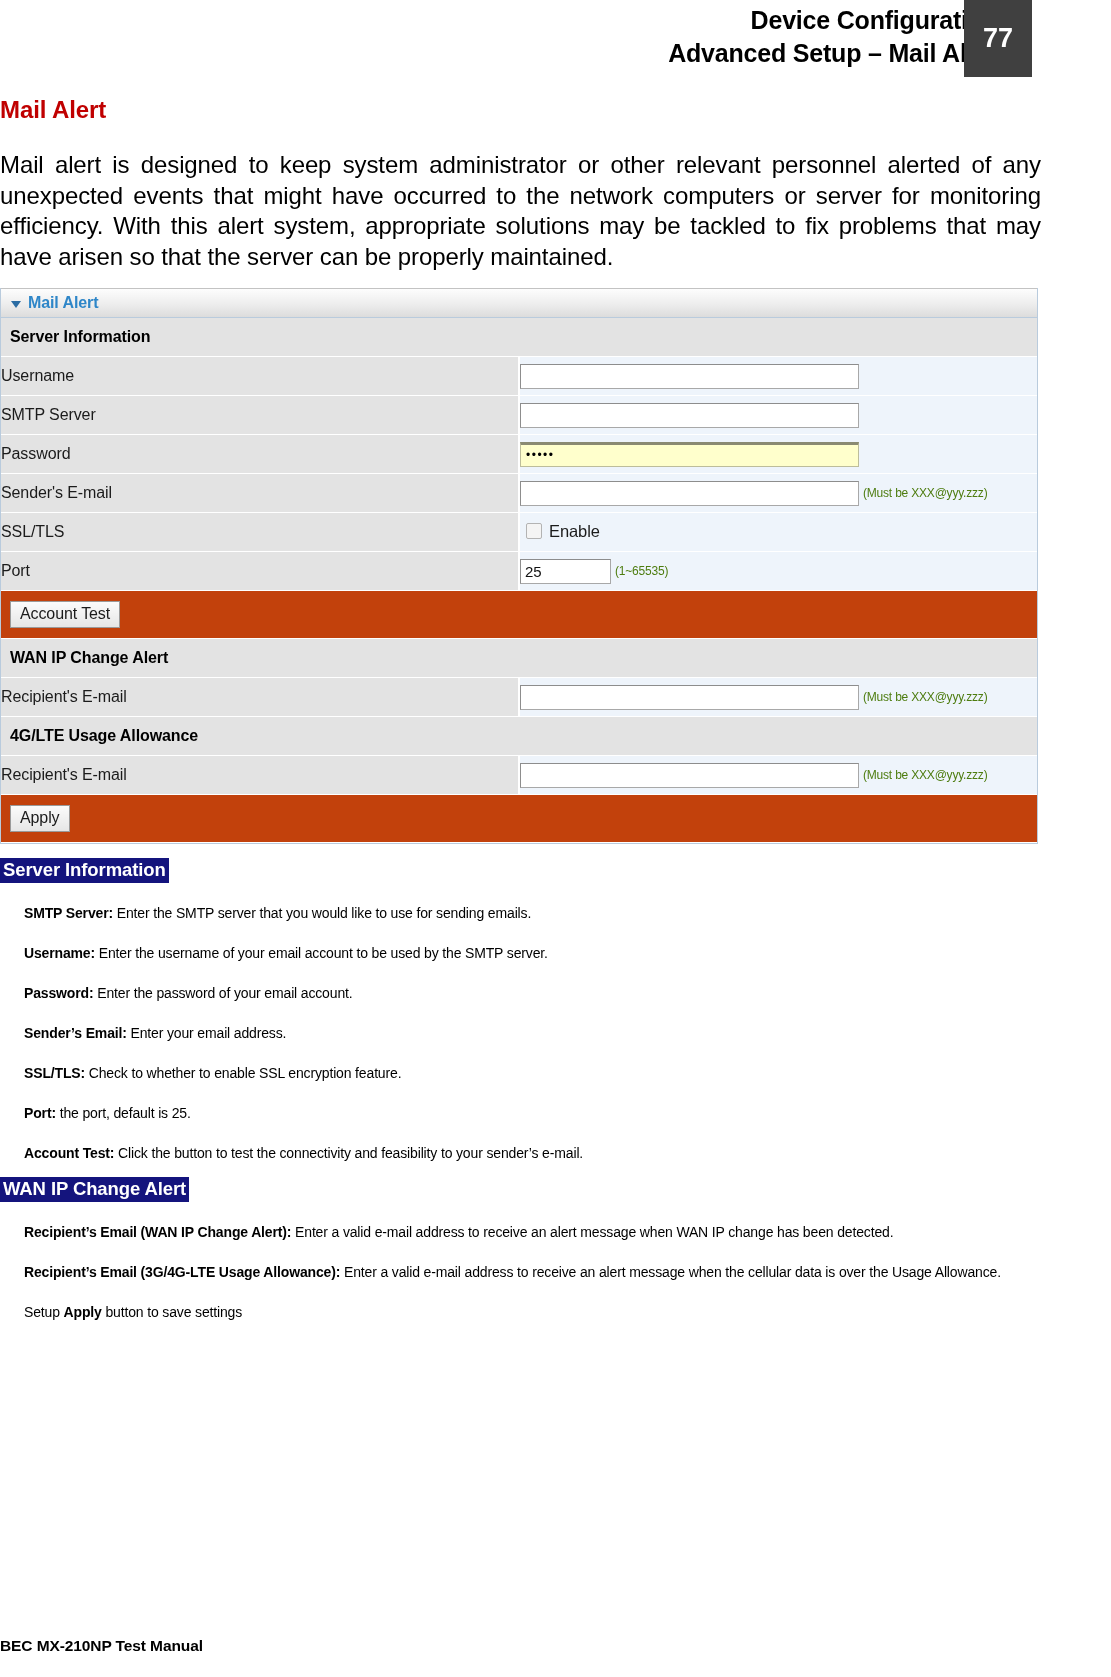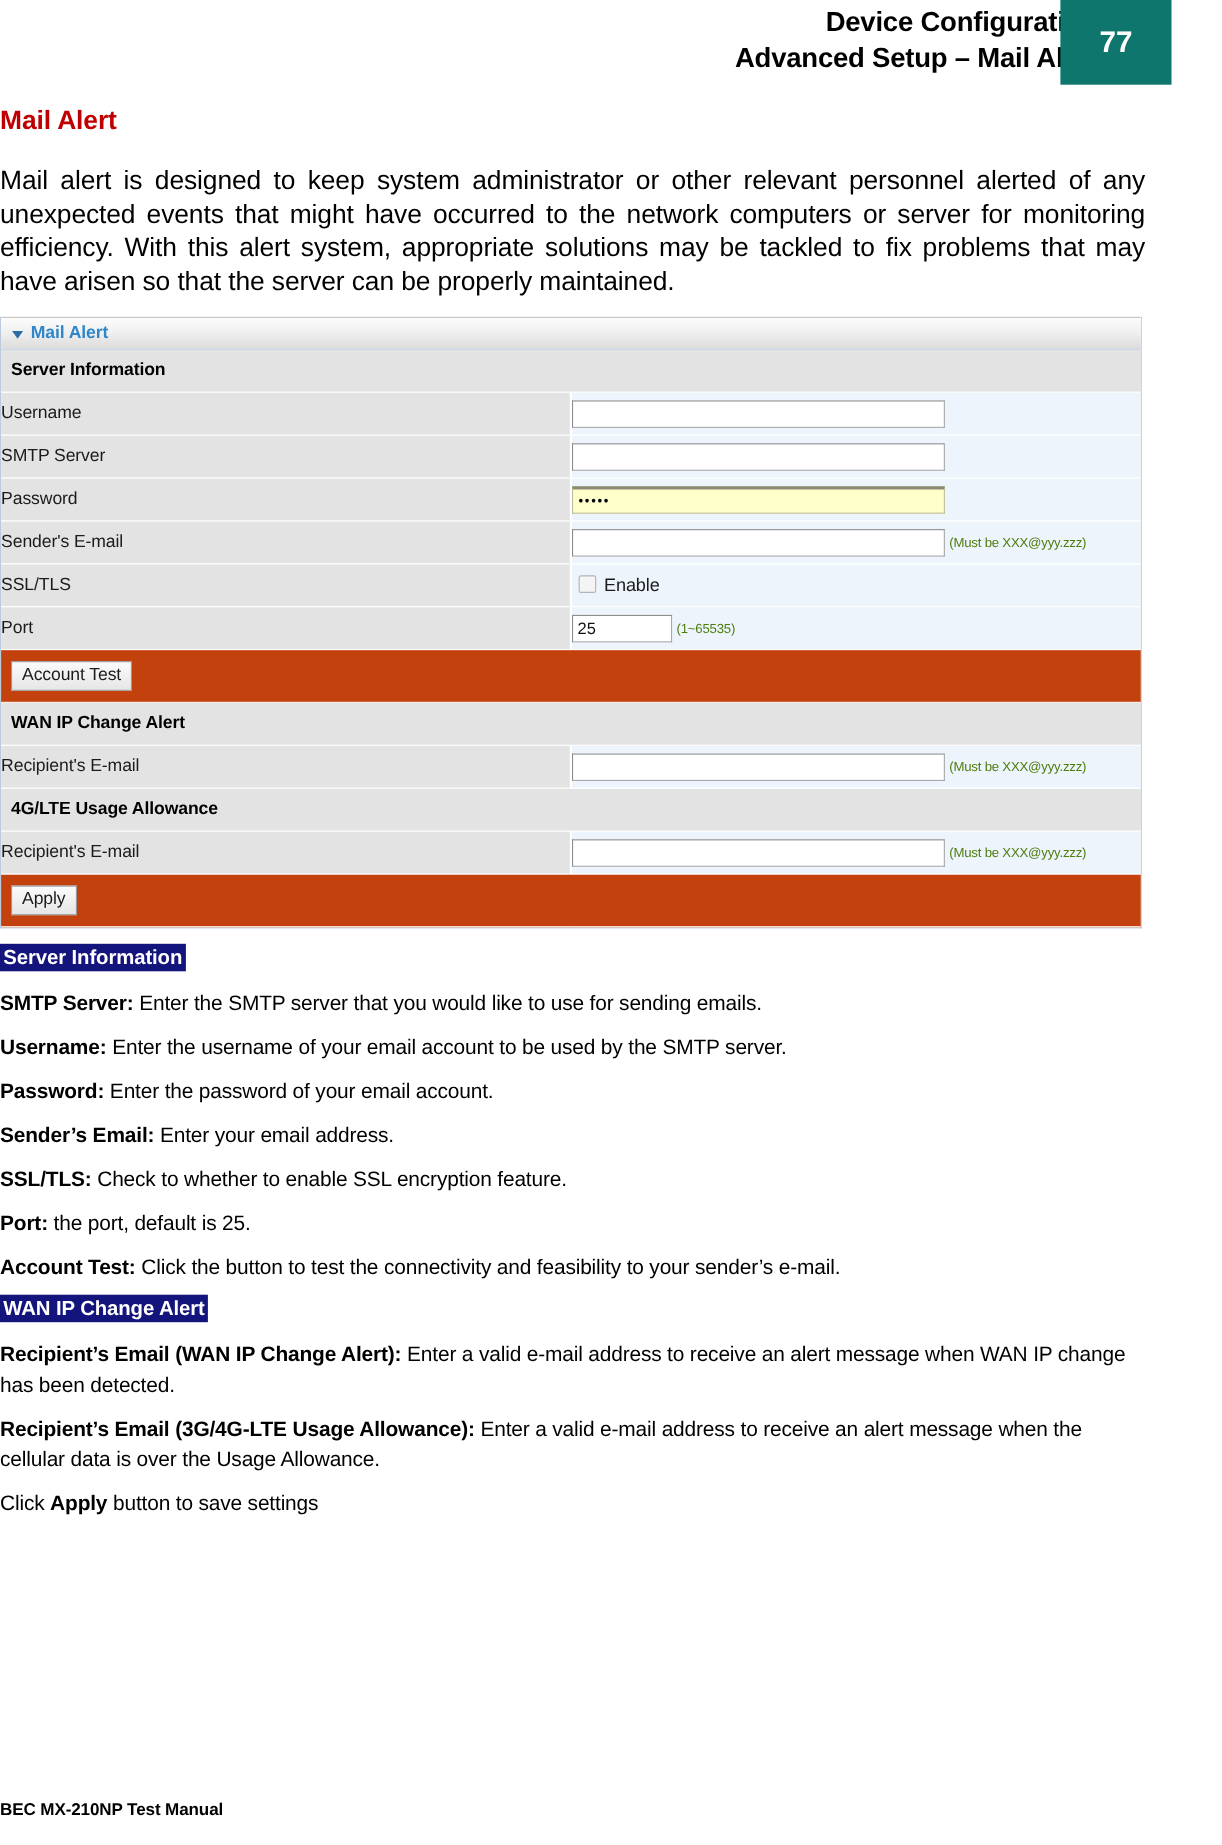--- a/index.html
+++ b/index.html
@@ -32,23 +32,23 @@
     font-weight: bold;
     line-height: 33px;
     letter-spacing: -0.2px;
     color: #000;
     white-space: nowrap;
   }
   .page-badge {
     position: absolute;
     left: 964px;
     top: 0px;
-    width: 101px;
+    width: 68px;
     height: 77px;
-    background: #0f766e;
+    background: #404040;
     color: #ffffff;
     font-size: 27px;
     font-weight: bold;
     display: flex;
     align-items: center;
     justify-content: center;
   }
 
   
   .content {
@@ -213,23 +213,24 @@
     background: #14147d;
     color: #ffffff;
     font-size: 18.5px;
     font-weight: bold;
     padding: 1px 3px 2px 3px;
     letter-spacing: -0.1px;
     margin: 10px 0 4px 0;
   }
   p.d {
     margin: 12px 0 0 0;
-    font-size: 19px;
+    font-size: 14px;
     line-height: 28px;
     letter-spacing: -0.15px;
+    padding-left: 24px;
   }
   p.d b { font-weight: bold; }
 
   
   .footer {
     position: absolute;
     left: 0;
     top: 1637px;
     font-size: 15.5px;
     font-weight: bold;
@@ -381,18 +382,18 @@
 
     <p class="d">
       <b>Recipient’s Email (WAN IP Change Alert):</b><span> Enter a valid e-mail address to receive an alert message when WAN IP change has been detected.</span>
     </p>
 
     <p class="d">
       <b>Recipient’s Email (3G/4G-LTE Usage Allowance):</b><span> Enter a valid e-mail address to receive an alert message when the cellular data is over the Usage Allowance.</span>
     </p>
 
     <p class="d">
-      <span>Click </span><b>Apply</b><span> button to save settings</span>
+      <span>Setup </span><b>Apply</b><span> button to save settings</span>
     </p>
   </div>
 </div>
 
 <div class="footer">BEC MX-210NP Test Manual</div>
 
 </body></html>

